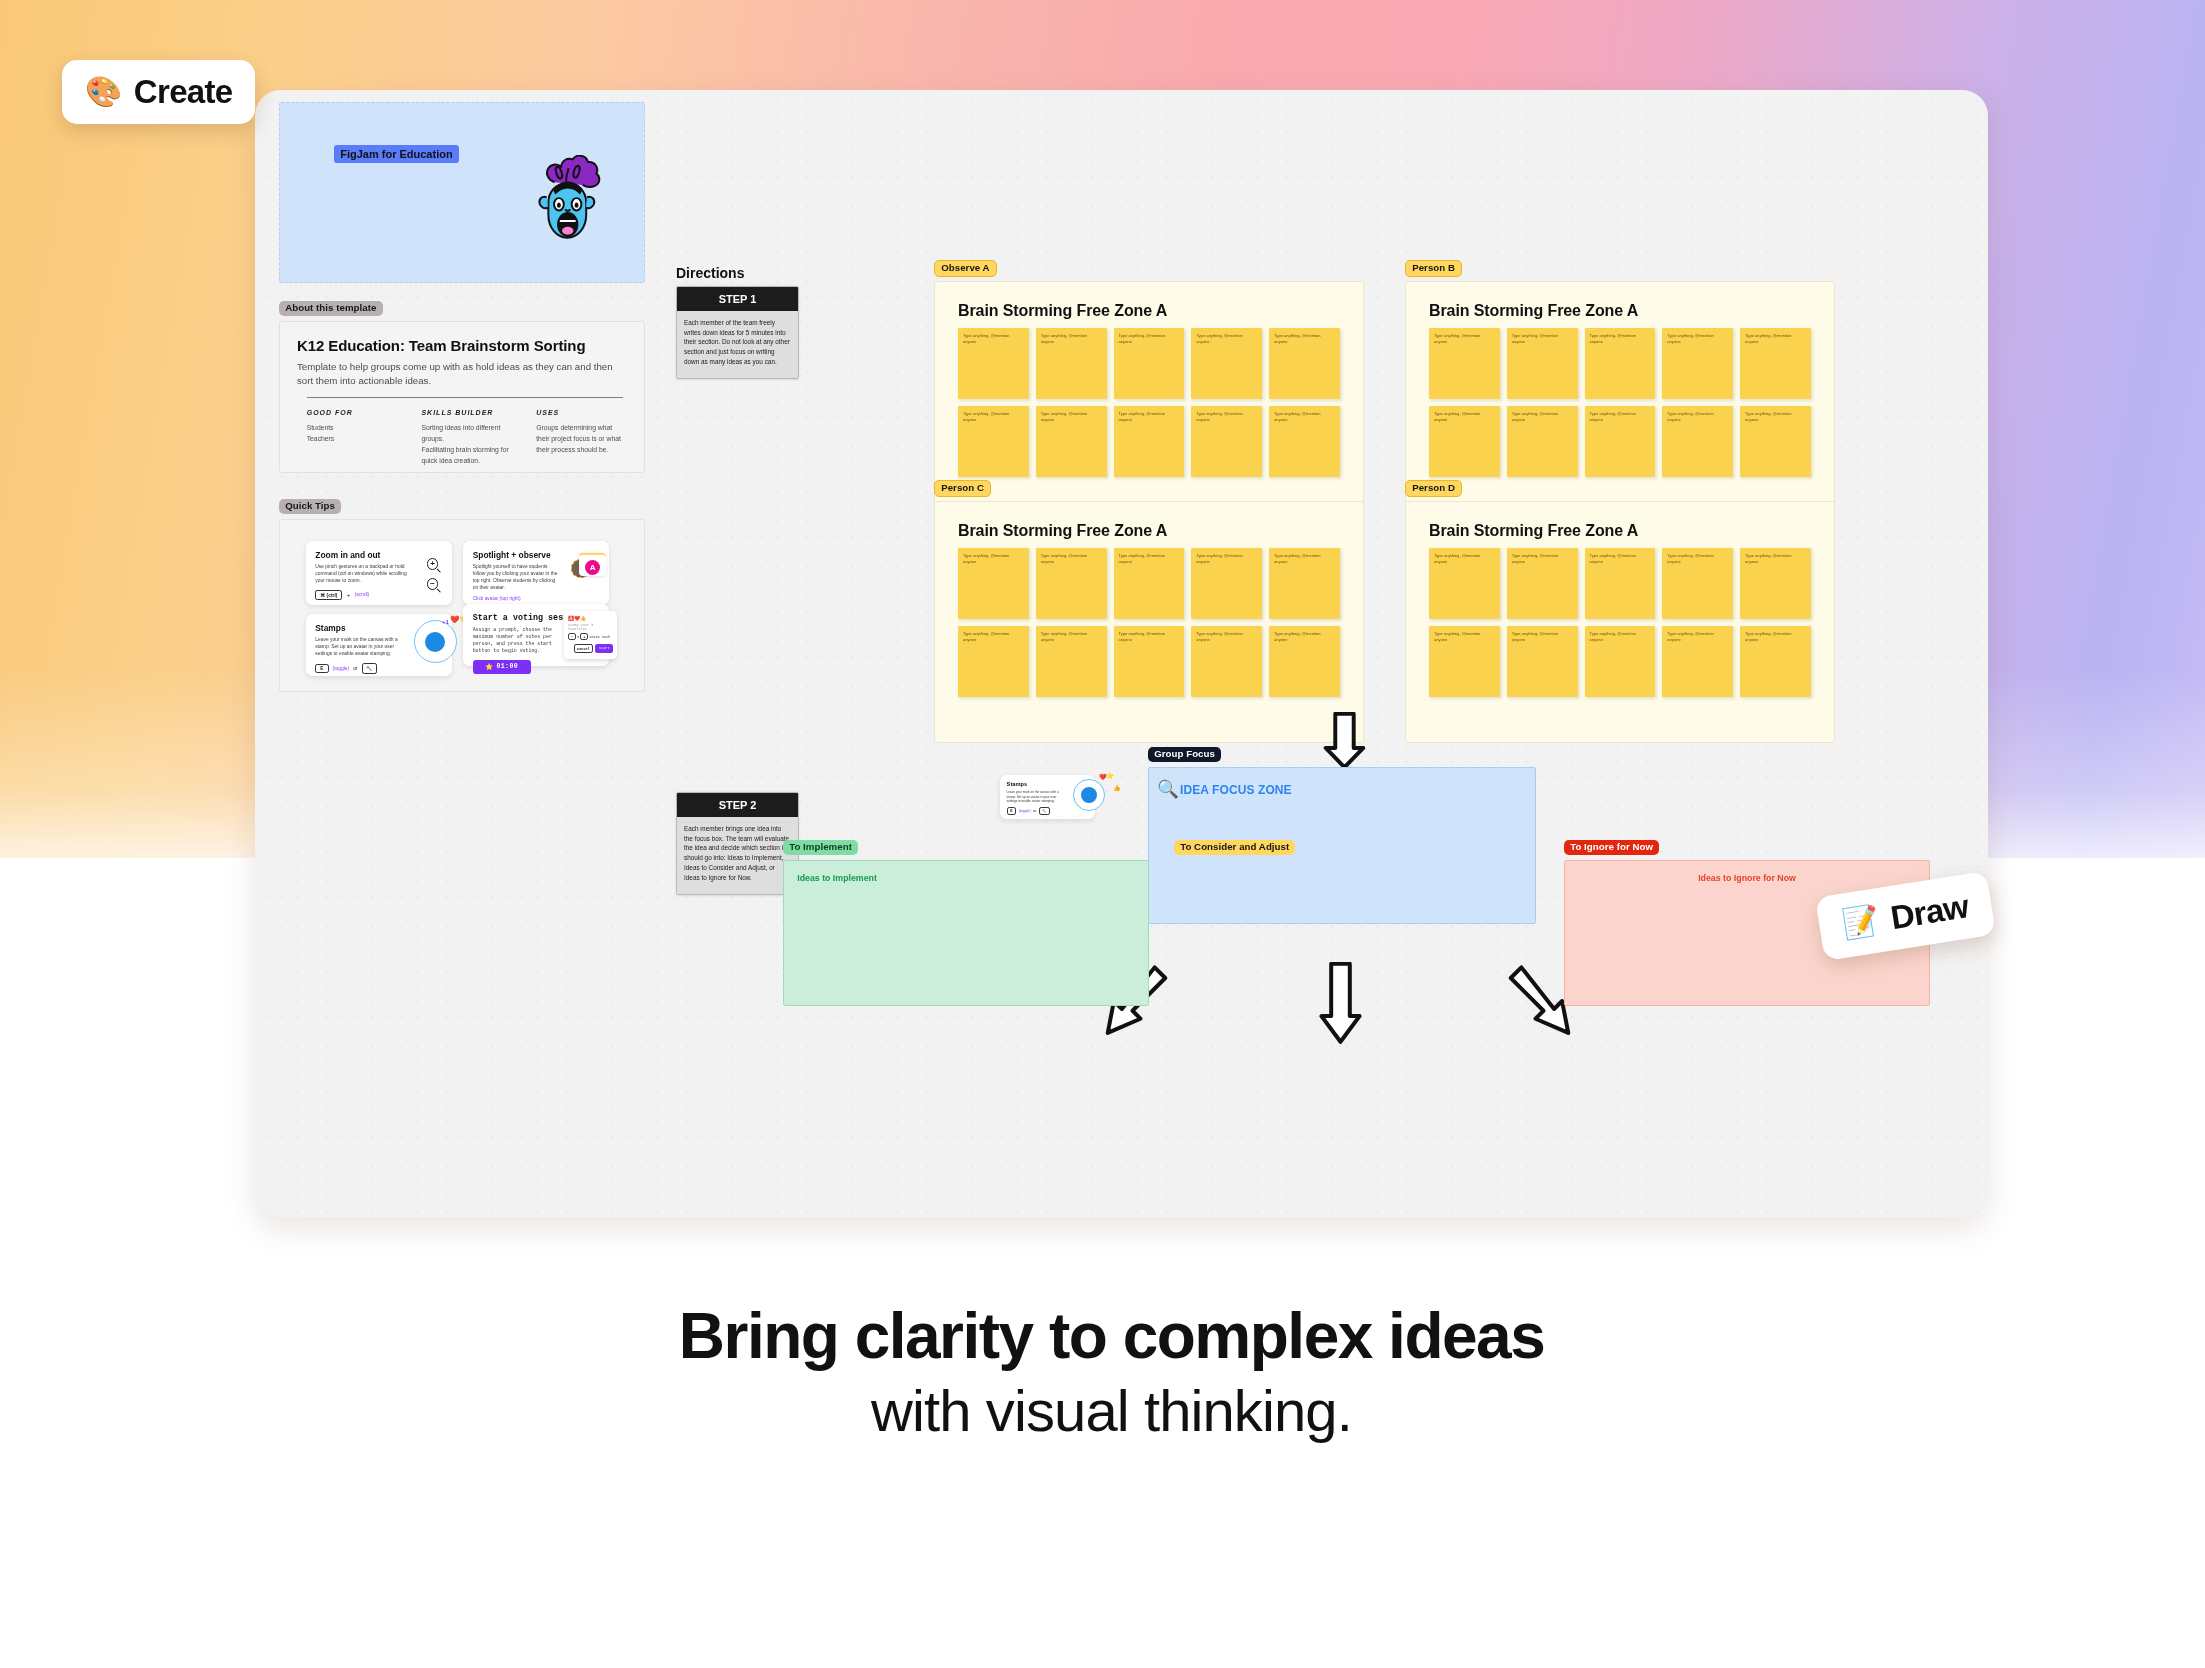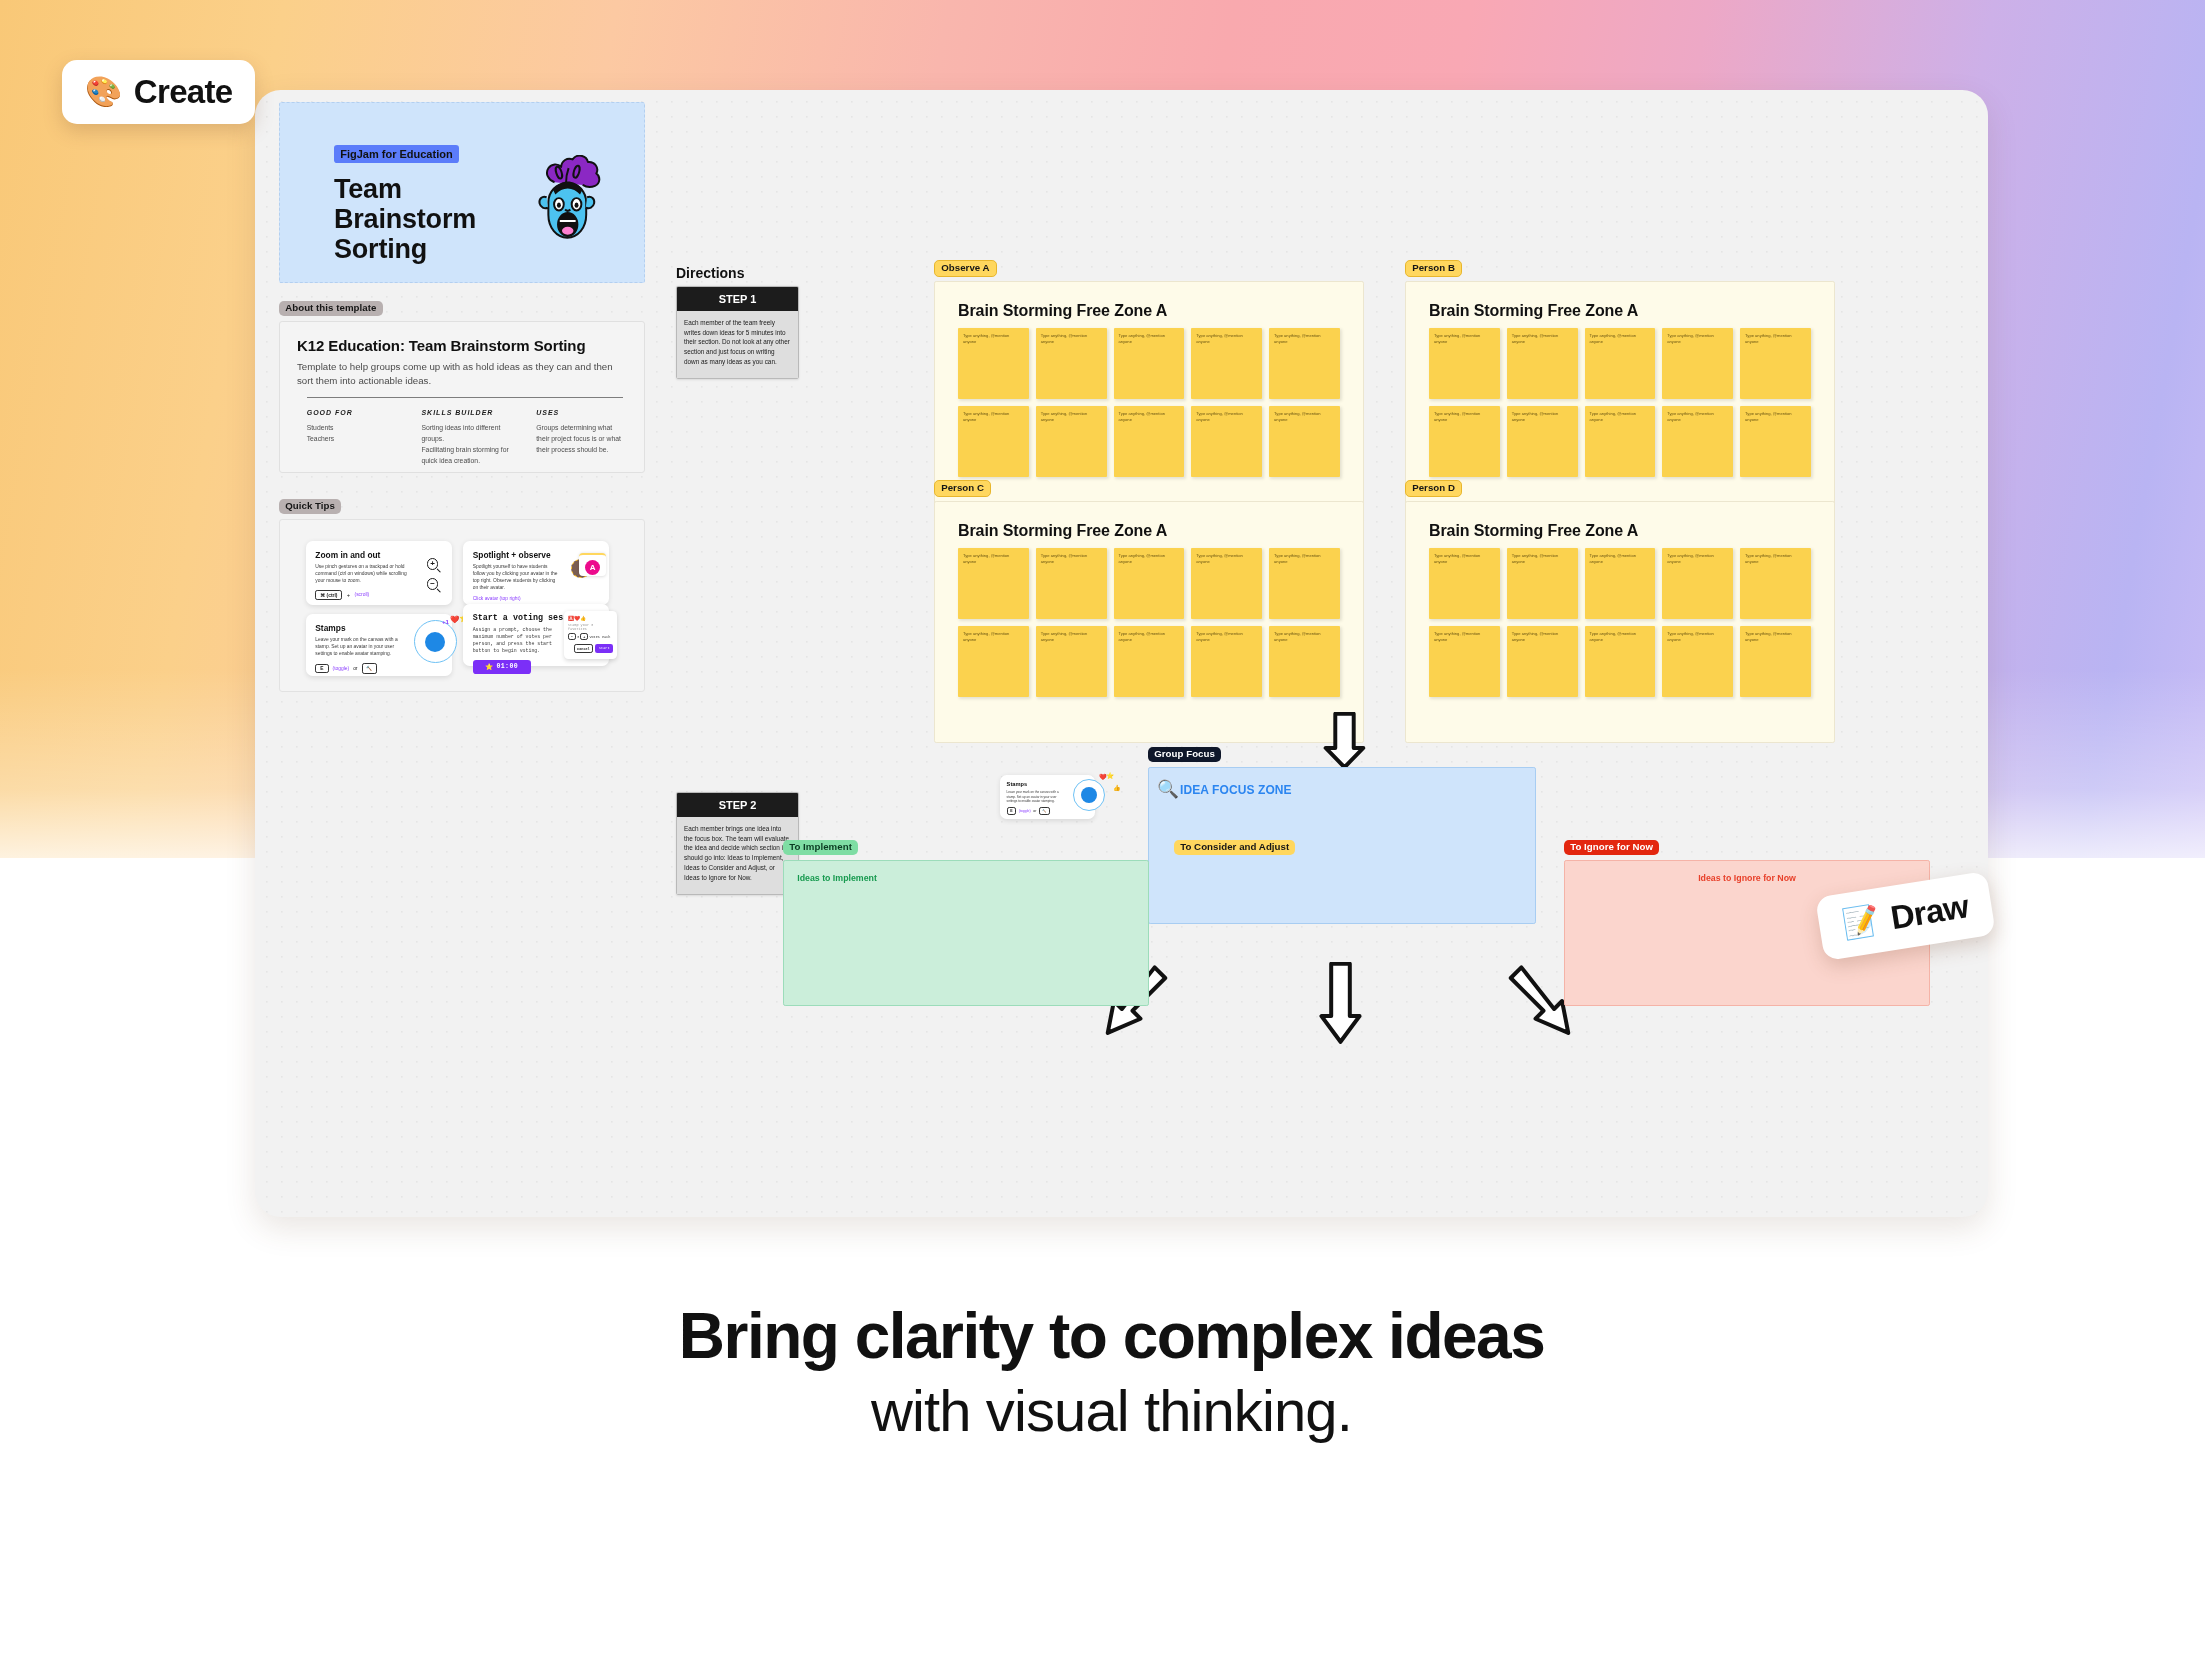--- a/index.html
+++ b/index.html
@@ -191,21 +191,20 @@
 </head>
 <body>
 
 <div id="gradient-band" class="abs"></div>
 
 <div id="board-wrap">
   <div id="board-canvas"></div>
 
   <div class="abs" id="hero-card">
     <div id="figjam-pill">FigJam for Education</div>
-    <div id="hero-title">Team Brainstorm Sorting</div>
     <svg id="hero-face" viewBox="0 0 175 225">
       <g stroke="#111" stroke-width="4.5" stroke-linejoin="round">
         <path d="M58 62c-14-5-22-20-14-32 7-11 22-11 29-3 1-14 14-22 26-17 10-14 31-10 35 6 15-2 26 13 19 26 10 7 9 23-3 28-9 4-20 3-28-2" fill="#8b28c4"></path>
         <path d="M84 66c0-12 3-28 6-36" fill="none"></path>
         <ellipse cx="68" cy="40" rx="6" ry="14" fill="none" transform="rotate(-18 68 40)"></ellipse>
         <ellipse cx="108" cy="38" rx="6" ry="14" fill="none" transform="rotate(16 108 38)"></ellipse>
         <path d="M78 66h24l4 24H74z" fill="#111" stroke="none"></path>
         <path d="M44 108c0-25 18-44 43-44s43 19 43 44v28c0 30-19 52-43 52s-43-22-43-52z" fill="#4cc3f0"></path>
         <path d="M40 96c-10-4-18 4-16 14 2 9 11 13 19 10" fill="#4cc3f0"></path>
         <path d="M132 96c10-4 18 4 16 14-2 9-11 13-19 10" fill="#4cc3f0"></path>

